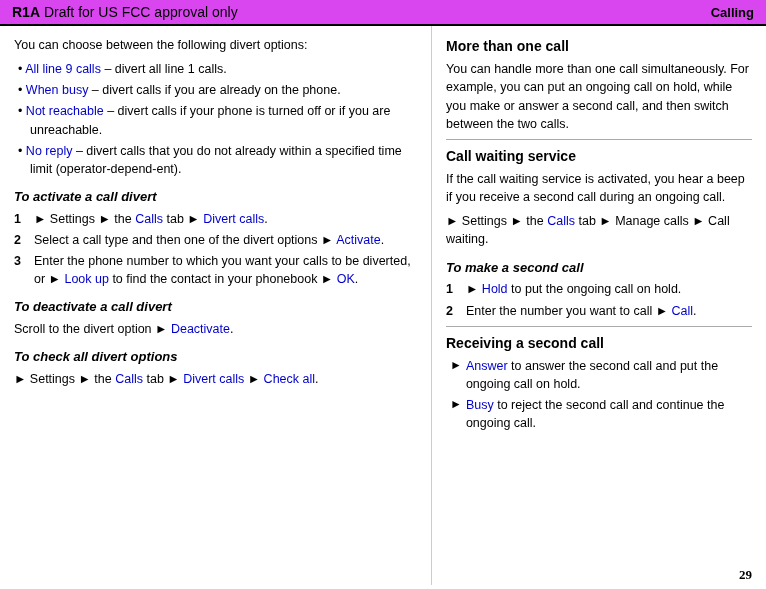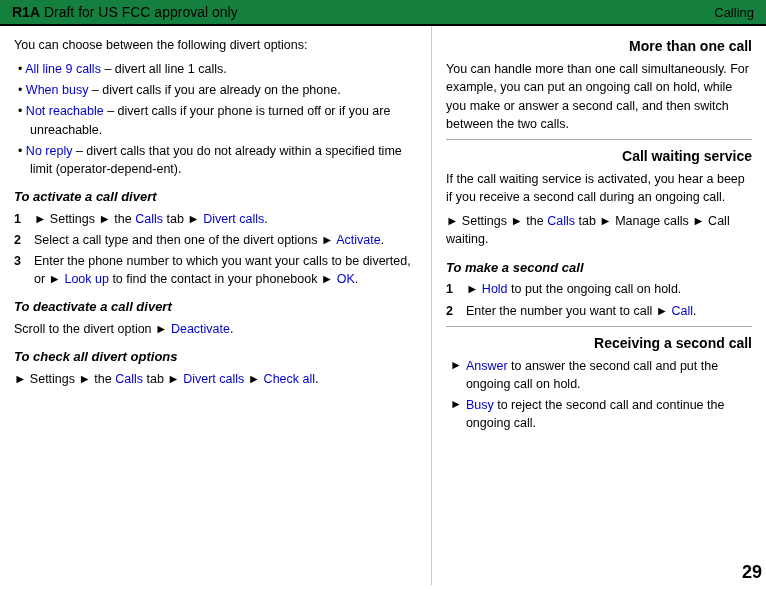--- a/index.html
+++ b/index.html
@@ -13,34 +13,34 @@
       color: #000;
     }
 
     
     #header {
       display: flex;
       align-items: center;
       justify-content: space-between;
       padding: 4px 12px;
       border-bottom: 2px solid #000;
-      background: #15803d;
+      background: #d946ef;
     }
     #header-left {
       font-size: 14px;
     }
     #header-left .r1a {
       font-weight: bold;
     }
     #header-left .draft {
       font-weight: normal;
     }
     #header-right {
       font-size: 13px;
-      font-weight: normal;
+      font-weight: bold;
     }
 
     
     #main {
       display: flex;
       height: calc(589px - 30px);
     }
 
     
     #left-col {
@@ -56,21 +56,20 @@
       flex: 1;
       padding: 10px 14px;
       font-size: 12.5px;
       line-height: 1.45;
     }
 
     .section-heading {
       font-size: 14px;
       font-weight: bold;
       margin-bottom: 4px;
-      text-align: right;
     }
 
     .italic-heading {
       font-style: italic;
       font-weight: bold;
       font-size: 13px;
       margin-top: 10px;
       margin-bottom: 3px;
     }
 
@@ -132,23 +131,24 @@
     }
     .arrow {
       margin-right: 4px;
       font-size: 12px;
     }
 
     
     #footer {
       position: absolute;
       bottom: 6px;
-      right: 4px;
-      font-size: 18px;
-      font-weight: bold;
+      right: 14px;
+      font-size: 13px;
+      font-weight: bold;
+      font-family: Liberation Serif, serif;
     }
 
     .divider-line {
       border: none;
       border-top: 1px solid #aaa;
       margin: 6px 0;
     }
   </style>
 </head>
 <body>

